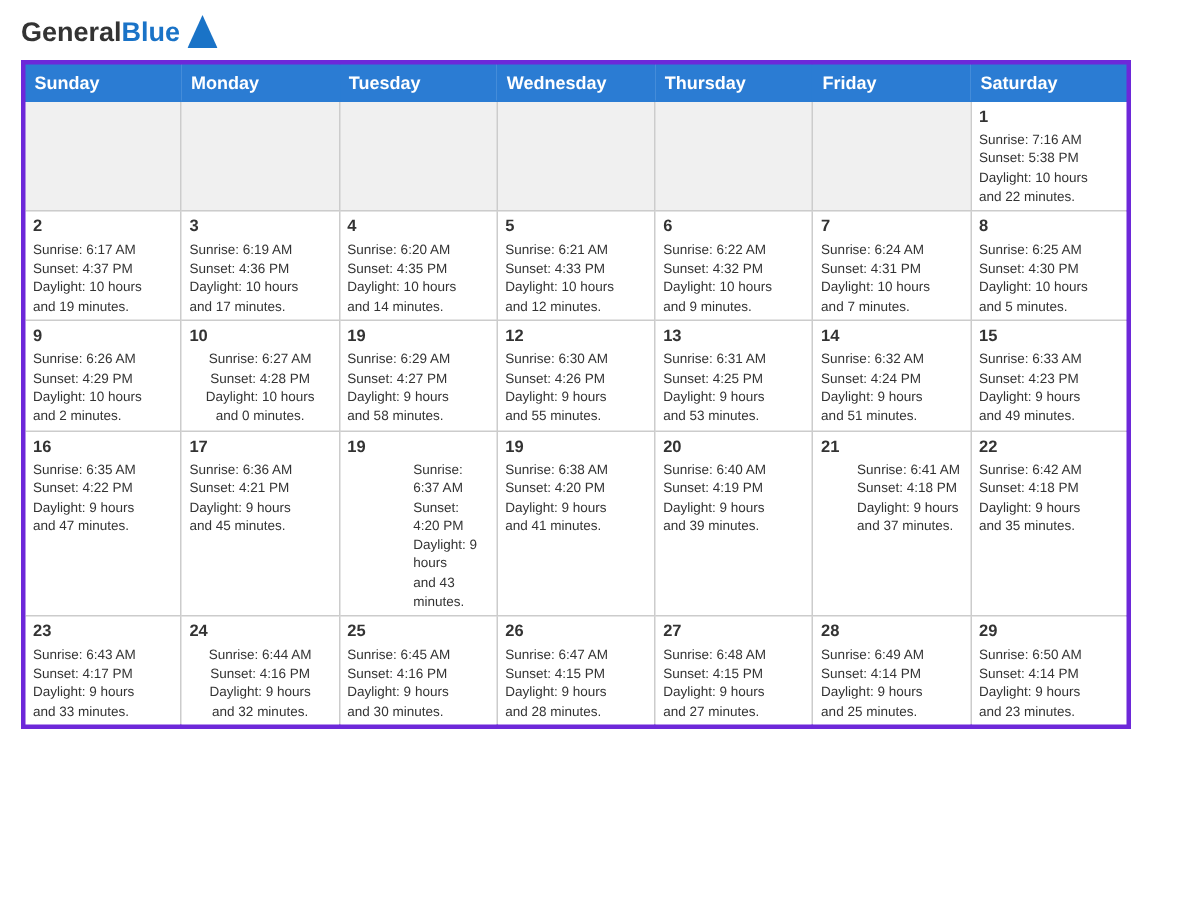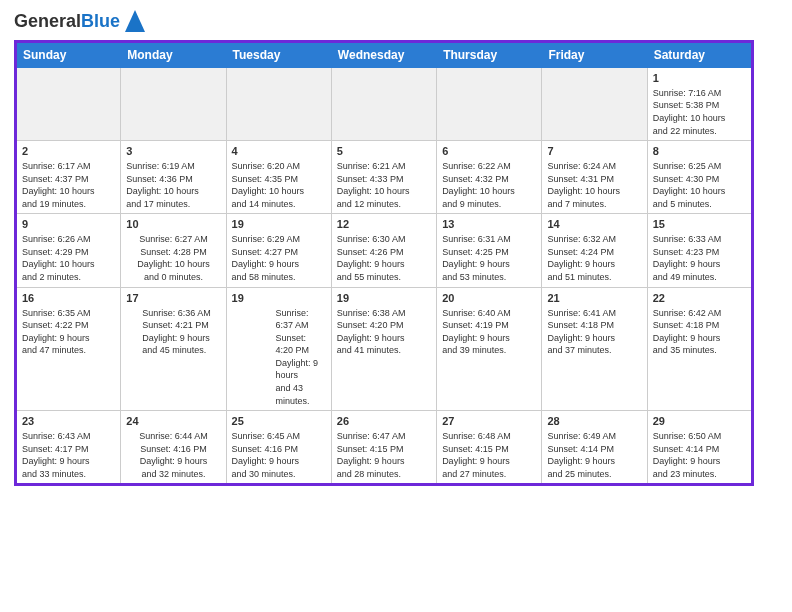--- a/index.html
+++ b/index.html
@@ -244,21 +244,21 @@
         <tr>
           <td>
             <span class="day-num">16</span>
             <div class="day-info" style="white-space: pre-line;">Sunrise: 6:35 AM
 Sunset: 4:22 PM
 Daylight: 9 hours
 and 47 minutes.</div>
           </td>
           <td>
             <span class="day-num">17</span>
-            <div class="day-info" style="white-space: pre-line; margin-left: 16px;">Sunrise: 6:36 AM
+            <div class="day-info" style="white-space: pre-line;">Sunrise: 6:36 AM
 Sunset: 4:21 PM
 Daylight: 9 hours
 and 45 minutes.</div>
           </td>
           <td>
             <span class="day-num">19</span>
             <div class="day-info" style="white-space: pre-line; margin-left: 44px;">Sunrise: 6:37 AM
 Sunset: 4:20 PM
 Daylight: 9 hours
 and 43 minutes.</div>
@@ -272,21 +272,21 @@
           </td>
           <td>
             <span class="day-num">20</span>
             <div class="day-info" style="white-space: pre-line;">Sunrise: 6:40 AM
 Sunset: 4:19 PM
 Daylight: 9 hours
 and 39 minutes.</div>
           </td>
           <td>
             <span class="day-num">21</span>
-            <div class="day-info" style="white-space: pre-line;">Sunrise: 6:41 AM
+            <div class="day-info" style="white-space: pre-line; margin-left: 24px;">Sunrise: 6:41 AM
 Sunset: 4:18 PM
 Daylight: 9 hours
 and 37 minutes.</div>
           </td>
           <td>
             <span class="day-num">22</span>
             <div class="day-info" style="white-space: pre-line;">Sunrise: 6:42 AM
 Sunset: 4:18 PM
 Daylight: 9 hours
 and 35 minutes.</div>

